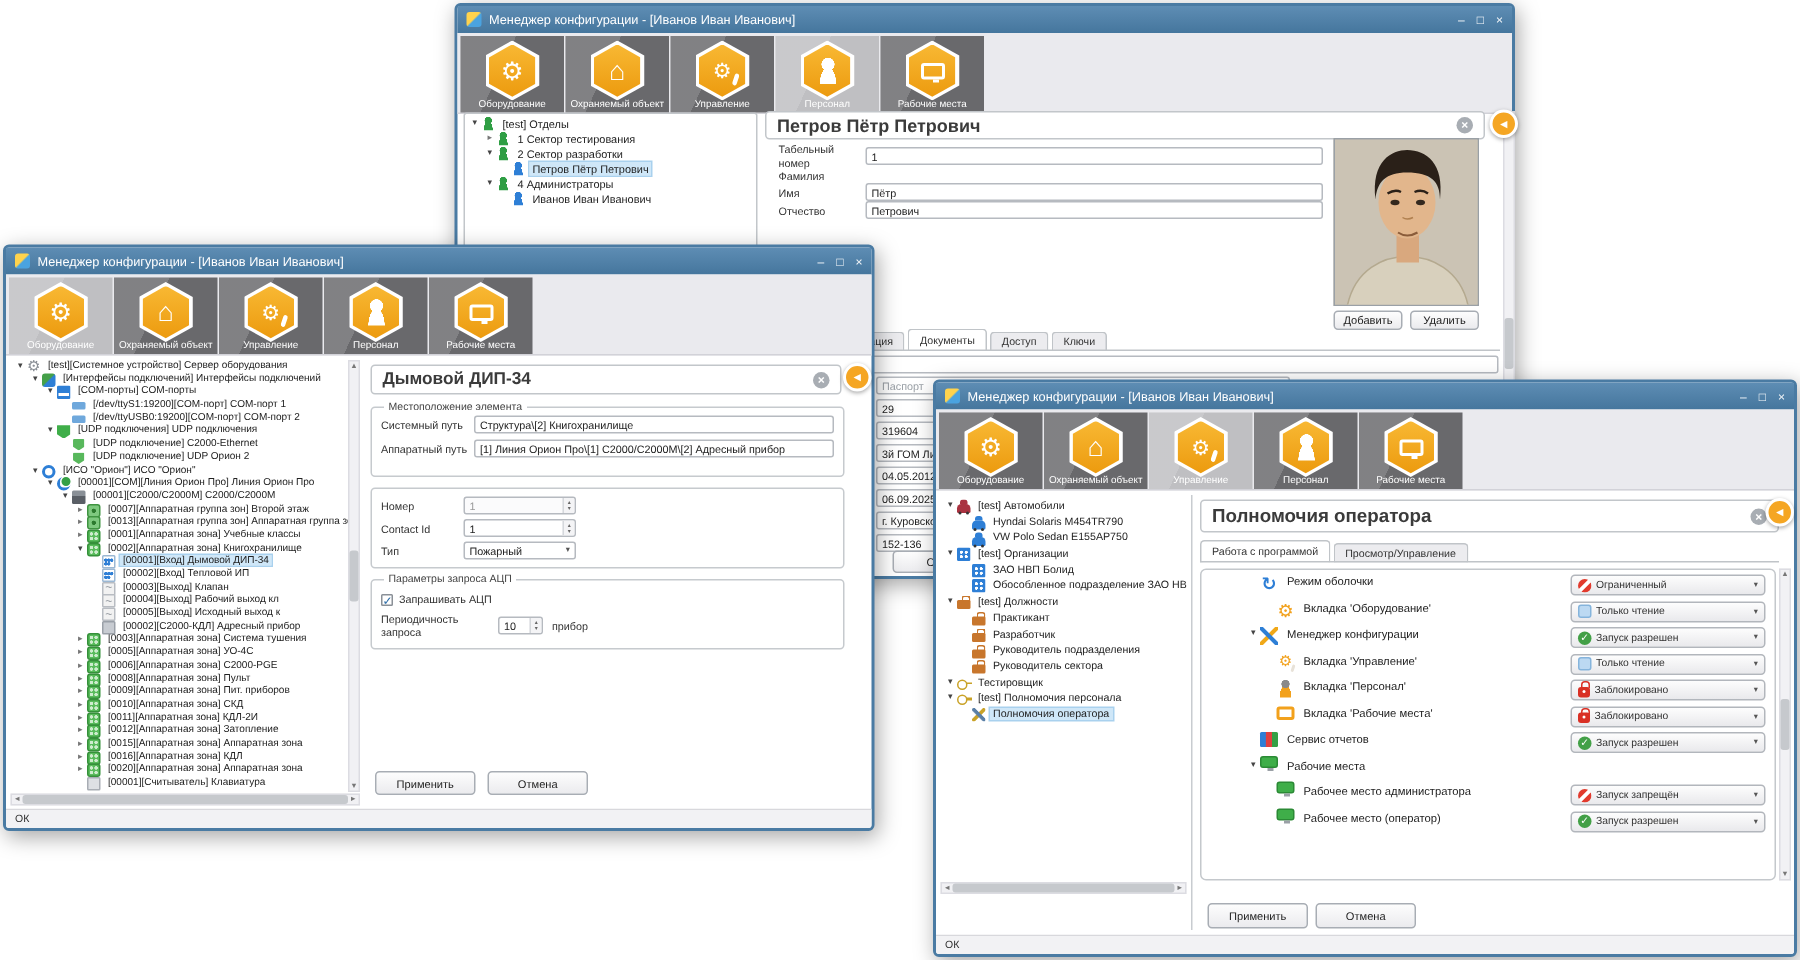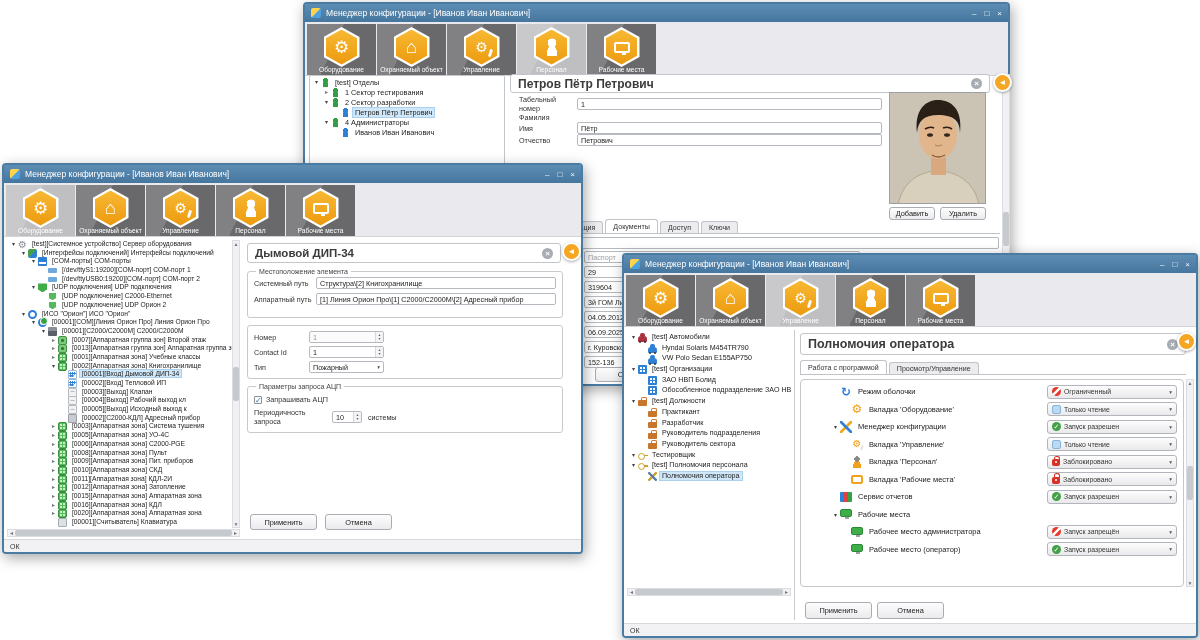--- a/index.html
+++ b/index.html
@@ -139,21 +139,21 @@
   .vthumb{width:6px;height:34px;background:#c6c9cd;border-radius:2px;margin:1px auto}
   .hthumb{height:6px;flex:1;margin:0 1px;background:#c6c9cd;border-radius:2px}
   
   .tabs{position:absolute;display:flex;align-items:flex-end;font-size:7.1px}
   .tab{border:1px solid #c0c4c8;border-bottom:none;border-radius:3px 3px 0 0;background:#ececef;
     padding:2px 7px;margin-right:2px;color:#333;white-space:nowrap}
   .tab.active{background:#fff;height:15px;display:flex;align-items:center}
   .tabline{position:absolute;height:1px;background:#c0c4c8}
   
   .plist{position:absolute;background:#fff;border:1px solid #c4c8cc;border-radius:4px;overflow:hidden;padding-top:3px}
-  .prow{display:flex;align-items:center;height:17.5px;padding-left:30px}
+  .prow{display:flex;align-items:flex-start;height:17.5px;padding-left:30px}
   .prow.ind{padding-left:41px}
   .pexp{flex:0 0 9px;font-size:6px;color:#444;text-align:center}
   .pexp.open::before{content:"▾"}
   .picon{flex:0 0 12px;width:12px;height:12px;margin-right:6px;position:relative;
     display:flex;align-items:center;justify-content:center}
   .plabel{font-size:7.5px;color:#222;white-space:nowrap}
   .pval{margin-left:auto;margin-right:6px;width:130px;height:14px;border:1px solid #b2b6bc;border-radius:3px;
     background:linear-gradient(#fdfdfd,#e9e9ec);display:flex;align-items:center;padding:0 4px;gap:3px;flex:none}
   .pvtext{font-size:6.9px;color:#333;white-space:nowrap;overflow:hidden}
   .pvarrow{margin-left:auto;font-size:5.5px;color:#555}
@@ -731,21 +731,21 @@
     <div class="fld" style="margin:3px 0">
       <span class="cb"></span>
       <label>Запрашивать АЦП</label>
     </div>
     <div class="fld" style="margin:4px 0">
       <label style="width:78px">Периодичность запроса</label>
       <span class="inp" style="flex:0 0 30px">
         <span>10</span>
           <span class="spin"></span>
       </span>
-      <label style="margin-left:6px">системы</label>
+      <label style="margin-left:6px">прибор</label>
     </div>
   </fieldset>
   <div class="btn" style="left:246px;top:349px;width:67px;height:16px">Применить</div>
   <div class="btn" style="left:321px;top:349px;width:67px;height:16px">Отмена</div>
   <div class="statusbar">
     <span>ОК</span>
   </div>
 </div>
 
 <div class="win" style="left:622px;top:253px;width:576px;height:385px;z-index:3">

